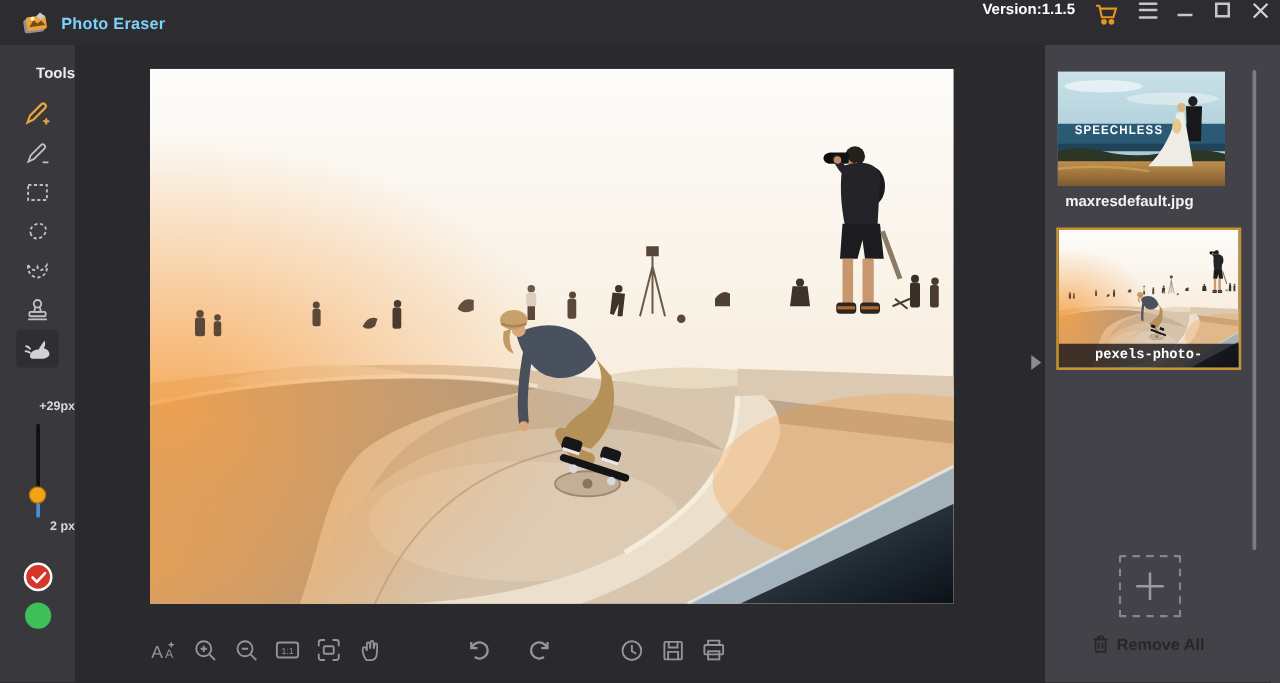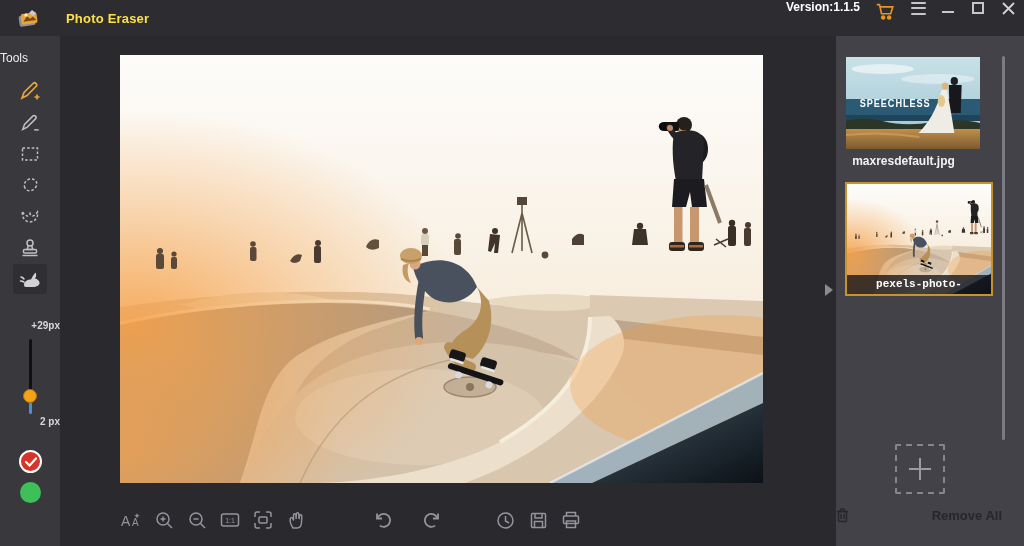--- a/index.html
+++ b/index.html
@@ -4,33 +4,33 @@
 <style>
   * { box-sizing: border-box; margin: 0; padding: 0; }
   html,body { width:1024px; height:546px; overflow:hidden; background:#2a292e;
               font-family:"Liberation Sans", sans-serif; }
   .app { position:relative; width:1024px; height:546px; background:#2a292e; }
 
   
   .titlebar { position:absolute; left:0; top:0; width:1024px; height:36px;
               background:#2d2c31; display:flex; align-items:center; }
   .logo { margin-left:17px; width:22px; height:18px; }
-  .app-title { margin-left:27px; color:#fde047; font-size:13px; font-weight:bold; letter-spacing:.2px; }
+  .app-title { margin-left:10px; color:#7dd3fc; font-size:13px; font-weight:bold; letter-spacing:.2px; }
   .tb-right { position:absolute; right:8px; top:0; height:36px; display:flex; gap:14px; }
   .version { color:#ffffff; font-size:12px; font-weight:bold; }
   .cart-btn { width:22px; height:22px; cursor:pointer; }
   .win-btn { width:16px; height:16px; display:flex; align-items:center; justify-content:center; cursor:pointer; }
   .menu-glyph { display:flex; flex-direction:column; gap:3.5px; width:15px; }
   .menu-glyph i { display:block; height:2px; background:#c7c7cb; border-radius:1px; }
   .min-glyph { width:12px; height:2px; background:#c7c7cb; margin-top:8px; }
   .max-glyph { width:12px; height:12px; border:2px solid #c7c7cb; }
 
   
   .sidebar { position:absolute; left:0; top:36px; width:60px; height:510px; background:#39383d; }
-  .sidebar-title { text-align:left; padding-top:15px; color:#ededee; font-size:12px; font-weight:normal; }
+  .sidebar-title { text-align:right; padding-top:15px; color:#ededee; font-size:12px; font-weight:bold; }
   .tool { position:absolute; left:50%; transform:translateX(-50%); width:34px; height:30px;
           display:flex; align-items:center; justify-content:center; cursor:pointer; border-radius:3px; }
   .tool.dark { background:#2f2e33; }
   .brush-label { position:absolute; left:0; width:60px; text-align:right; color:#d9d9db; font-size:10px; font-weight:bold; }
   .slider { position:absolute; left:29px; width:3px; background:#111114; border-radius:2px; }
   .slider-blue { position:absolute; left:29px; width:3px; background:#4a90d9; border-radius:2px; }
   .slider-thumb { position:absolute; left:23px; width:14px; height:14px; border-radius:50%;
                   background:#f2a417; border:1px solid #b5730c; cursor:pointer; }
   .circle-btn { position:absolute; left:19px; border-radius:50%; cursor:pointer;
                 display:flex; align-items:center; justify-content:center; }
@@ -66,21 +66,21 @@
   .thumb2-caption { position:absolute; left:0; bottom:0; width:144px; height:19px; line-height:19px;
                     background:rgba(18,18,24,.78); color:#ffffff; font-size:11px; font-weight:bold; text-align:center; }
   .add-tile { position:absolute; left:59px; top:408px; width:50px; height:50px;
               border:2px dashed #85858b; border-radius:2px; cursor:pointer;
               display:flex; align-items:center; justify-content:center; }
   .add-plus { position:relative; width:22px; height:22px; }
   .add-plus::before, .add-plus::after { content:""; position:absolute; background:#9a9aa0; }
   .add-plus::before { left:10px; top:0; width:2px; height:22px; }
   .add-plus::after { left:0; top:10px; width:22px; height:2px; }
   .remove-all { position:absolute; left:0; top:472px; width:166px; display:flex; align-items:center;
-                justify-content:space-between; gap:6px; cursor:pointer; color:#26262b; font-size:13px; font-weight:bold; }
+                justify-content:center; gap:6px; cursor:pointer; color:#26262b; font-size:13px; font-weight:bold; }
   .hidden-defs { position:absolute; width:0; height:0; overflow:hidden; }
 </style>
 </head>
 <body>
 
 <svg class="hidden-defs" aria-hidden="true">
   <defs>
     <linearGradient id="skyG" x1="0" y1="0" x2="0" y2="1">
       <stop offset="0" stop-color="#fdfcfa"></stop>
         <stop offset=".55" stop-color="#f8efe1"></stop>

